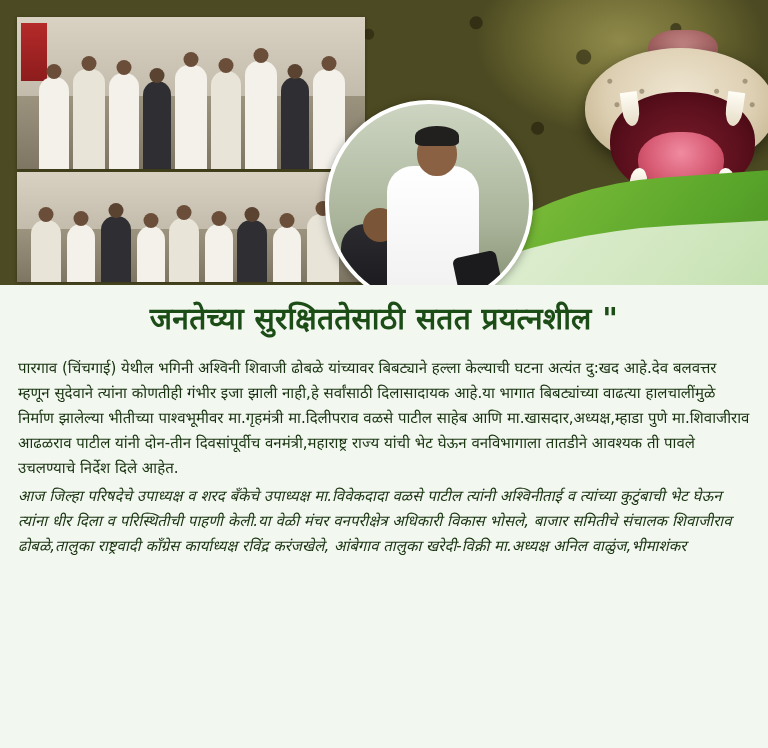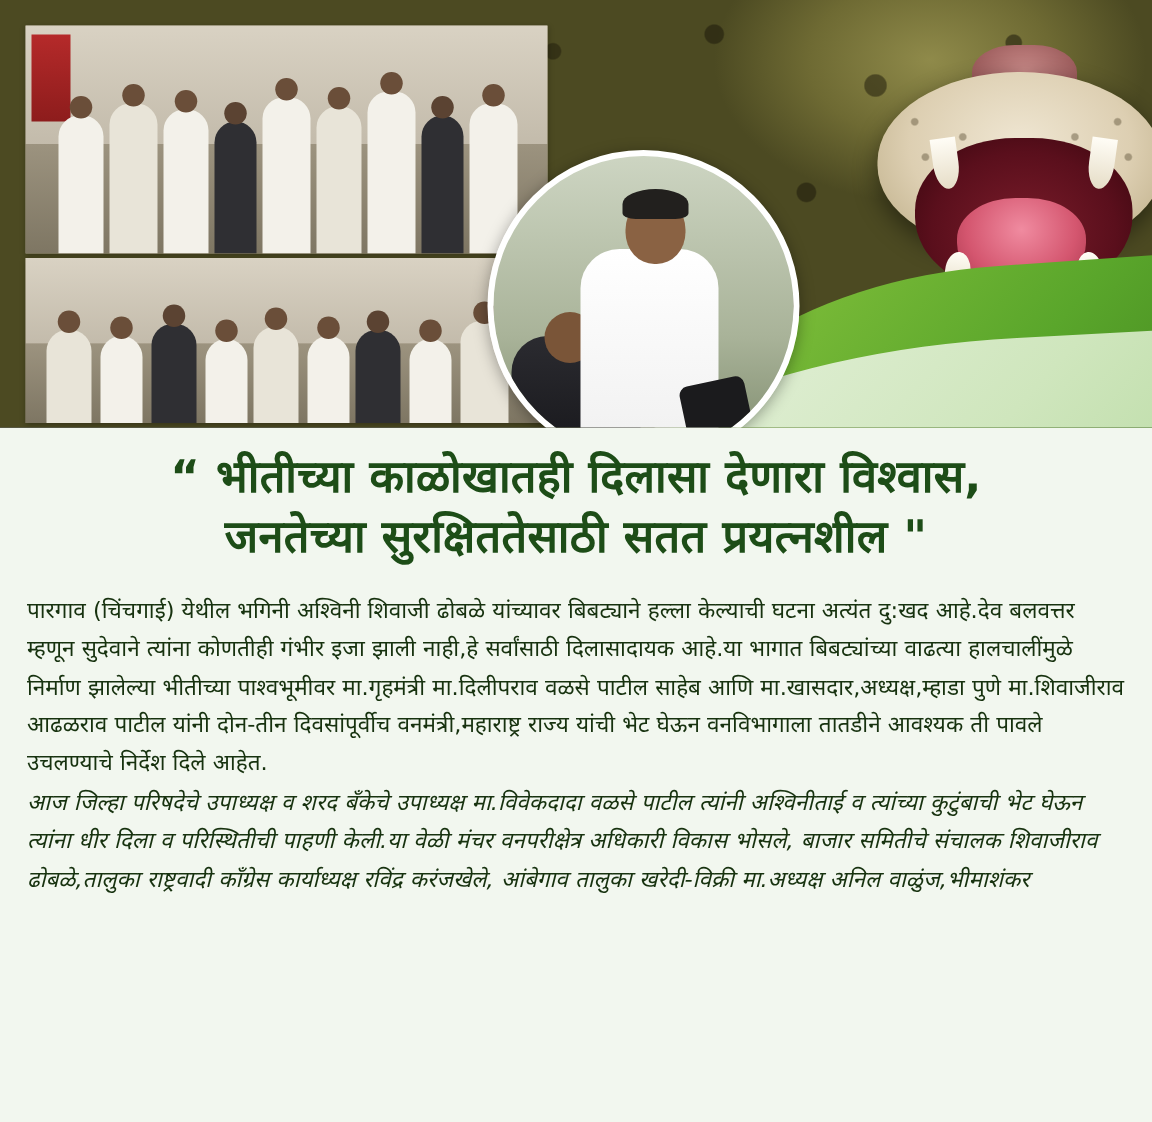--- a/index.html
+++ b/index.html
@@ -384,21 +384,20 @@
       <div class="pc-seated-head"></div>
       <div class="pc-man-body"></div>
       <div class="pc-man-head"></div>
       <div class="pc-man-hair"></div>
       <div class="pc-item"></div>
     </div>
   </div>
 
   <div class="content">
     <h1 class="headline">
-      <span class="line">“ भीतीच्या काळोखातही दिलासा देणारा विश्वास,</span>
       <span class="line">जनतेच्या सुरक्षिततेसाठी सतत प्रयत्नशील "</span>
     </h1>
     <div class="rule"></div>
     <div class="body-text">
       <p>पारगाव (चिंचगाई) येथील भगिनी अश्विनी शिवाजी ढोबळे यांच्यावर बिबट्याने हल्ला केल्याची घटना अत्यंत दु:खद आहे.देव बलवत्तर म्हणून सुदेवाने त्यांना कोणतीही गंभीर इजा झाली नाही,हे सर्वांसाठी दिलासादायक आहे.या भागात बिबट्यांच्या वाढत्या हालचालींमुळे निर्माण झालेल्या भीतीच्या पाश्वभूमीवर मा.गृहमंत्री मा.दिलीपराव वळसे पाटील साहेब आणि मा.खासदार,अध्यक्ष,म्हाडा पुणे मा.शिवाजीराव आढळराव पाटील यांनी दोन-तीन दिवसांपूर्वीच वनमंत्री,महाराष्ट्र राज्य यांची भेट घेऊन वनविभागाला तातडीने आवश्यक ती पावले उचलण्याचे निर्देश दिले आहेत.</p>
       <p class="para-2">आज जिल्हा परिषदेचे उपाध्यक्ष व शरद बँकेचे उपाध्यक्ष मा.विवेकदादा वळसे पाटील त्यांनी अश्विनीताई व त्यांच्या कुटुंबाची भेट घेऊन त्यांना धीर दिला व परिस्थितीची पाहणी केली.या वेळी मंचर वनपरीक्षेत्र अधिकारी विकास भोसले, बाजार समितीचे संचालक शिवाजीराव ढोबळे,तालुका राष्ट्रवादी काँग्रेस कार्याध्यक्ष रविंद्र करंजखेले, आंबेगाव तालुका खरेदी-विक्री मा.अध्यक्ष अनिल वाळुंज,भीमाशंकर</p>
     </div>
   </div>
 
   <div class="fade-bottom"></div>

